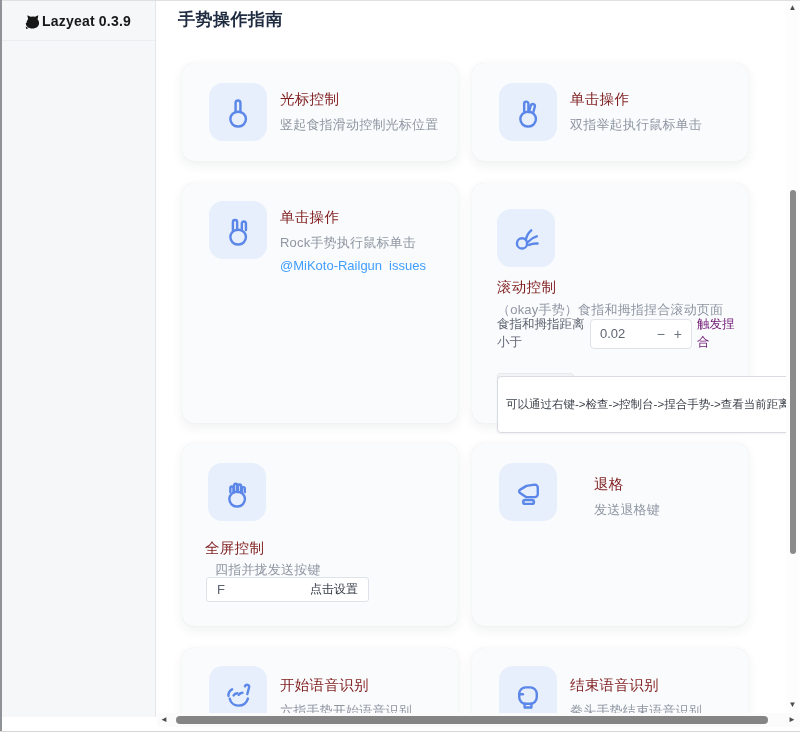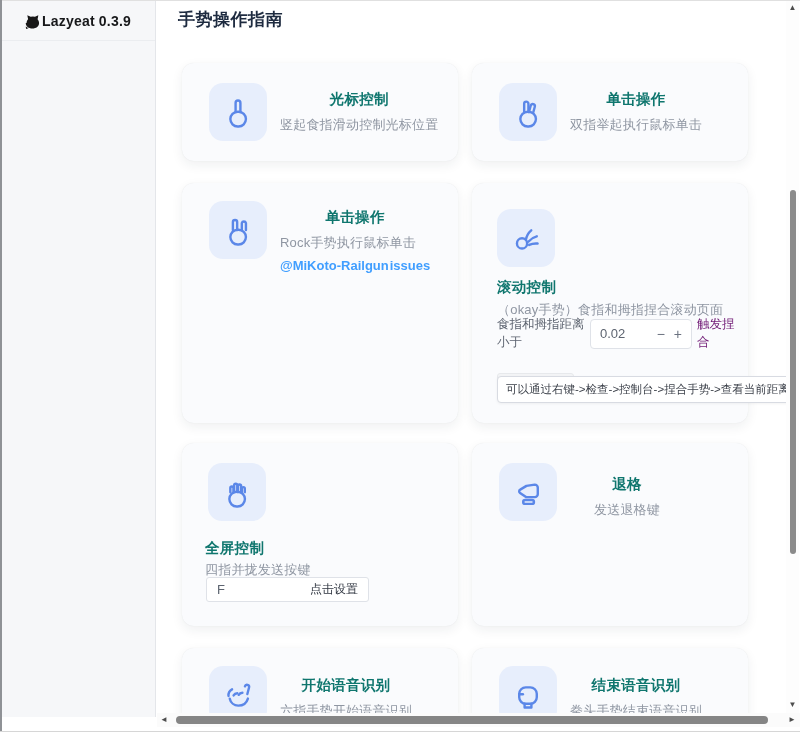--- a/index.html
+++ b/index.html
@@ -22,35 +22,35 @@
   
   .viewport { position:absolute; left:157px; top:1px; width:629px; height:712px; background:#fff; overflow:hidden; }
   .page-title { position:absolute; left:21px; top:7px; font-size:17px; font-weight:700; color:#1e2b40; letter-spacing:.5px; }
 
   .card { position:absolute; width:276px; background:#fafbfd; border-radius:12px;
           box-shadow:0 0 1px rgba(31,45,61,.10), 0 4px 12px rgba(31,45,61,.07); }
   .card-h { display:flex; padding-left:27px; gap:13px; }
   .center-v { align-items:center; }
   .icon-box { width:58px; height:58px; border-radius:14px; background:#e7eefc; display:flex; align-items:center; justify-content:center; flex:none; }
   .icon-box svg { width:34px; height:34px; stroke:#5b87e8; fill:none; stroke-width:1.7; stroke-linecap:round; stroke-linejoin:round; }
-  .card-title { font-size:14.5px; font-weight:700; color:#0f766e; letter-spacing:.3px;text-align:center; }
+  .card-title { font-size:14.5px; font-weight:400; color:#7f1d1d; letter-spacing:.3px; }
   .card-desc { font-size:13px; color:#8f96a2; margin-top:7px; letter-spacing:.2px; }
-  .links { margin-top:6px; display:flex; gap:1px;font-weight:bold; }
+  .links { margin-top:6px; display:flex; gap:7px; }
   .link { font-size:13px; color:#409eff; cursor:pointer; text-decoration:none; }
 
   
   .abs { position:absolute; }
   .pinch-row { position:absolute; left:25px; top:133px; display:flex; align-items:center; gap:5px; }
   .pinch-label { width:88px; font-size:12.5px; color:#5d6470; line-height:1.4; }
   .pinch-after { width:44px; font-size:12.5px; color:#701a75; line-height:1.4; }
   .num-input { width:102px; height:30px; background:#fff; border:1px solid #dfe2e8; border-radius:4px; display:flex; align-items:center; padding:0 9px; gap:9px; }
   .num-input input { flex:1; min-width:0; border:none; outline:none; background:transparent; font-size:13px; color:#5d6470; font-family:inherit; }
   .step { font-size:14px; color:#6b7280; cursor:pointer; line-height:1; }
   .tag { position:absolute; left:25px; top:167px; display:inline-block; font-size:12px; color:#8f959e; background:#f3f4f6; border:1px solid #e7e9ec; border-radius:3px; padding:3px 8px;margin-top:23px; }
-  .tip { position:absolute; left:25px; top:193px; white-space:nowrap; font-size:11.5px; color:#3a3f48; background:#fff; border:1px solid #d8dbe2; border-radius:4px; padding:5px 8px; box-shadow:0 1px 3px rgba(0,0,0,.05); }
+  .tip { position:absolute; left:25px; top:193px; white-space:nowrap; font-size:11.5px; color:#3a3f48; background:#fff; border:1px solid #d8dbe2; border-radius:4px; padding:20px 8px; box-shadow:0 1px 3px rgba(0,0,0,.05); }
 
   
   .key-input { position:absolute; left:24px; top:134px; width:163px; height:25px; background:#fff; border:1px solid #dfe2e8; border-radius:3px; display:flex; align-items:center; justify-content:space-between; padding:0 10px; }
   .key-input input { width:60px; border:none; outline:none; background:transparent; font-size:13px; color:#5d6470; font-family:inherit; }
   .key-action { font-size:12px; color:#2f3540; cursor:pointer;text-align:center; }
 
   
   .vscroll { position:absolute; left:786px; top:1px; width:13px; height:712px; background:#fdfdfd; }
   .vthumb { position:absolute; left:4px; width:6px; top:189px; height:364px; background:#8b8b8b; border-radius:3px; }
   .varrow { position:absolute; left:0; width:13px; text-align:center; font-size:8px; color:#4d4d4d; line-height:10px; cursor:pointer; }
@@ -150,21 +150,21 @@
       <div class="icon-box abs" style="left:26px; top:20px;">
         <svg viewBox="0 0 24 24">
           <rect x="6.6" y="11.8" width="11" height="10.4" rx="5.2"></rect>
           <path d="M7.3 12.2V9.2a1.1 1.1 0 0 1 2.2 0v2.9"></path>
           <path d="M10 12V7.3a1.1 1.1 0 0 1 2.2 0V12"></path>
           <path d="M12.7 12V7.8a1.1 1.1 0 0 1 2.2 0V12"></path>
           <path d="M15.4 12.2V9.6a1.05 1.05 0 0 1 2.1 0v2.5"></path>
         </svg>
       </div>
       <div class="card-title abs" style="left:23px; top:96px;">全屏控制</div>
-      <div class="card-desc abs" style="left:23px; top:111px;">四指并拢发送按键</div>
+      <div class="card-desc abs" style="left:33px; top:111px;">四指并拢发送按键</div>
       <div class="key-input">
         <input type="text" readonly="" value="F" style="">
         <span class="key-action">点击设置</span>
       </div>
     </div>
 
     <div class="card card-h" style="left:315px; top:442px; height:183px; padding-top:20px; align-items:flex-start;gap:37px;">
       <div class="icon-box">
         <svg viewBox="0 0 24 24">
           <path d="M18.9 8.9v4.6a2.1 2.1 0 0 1-2.1 2.1h-6.2l-4.2-2.9a1.4 1.4 0 0 1 .1-2.4l4.4-2.6 5.9-.9a2.1 2.1 0 0 1 2.1 2.1z"></path>

